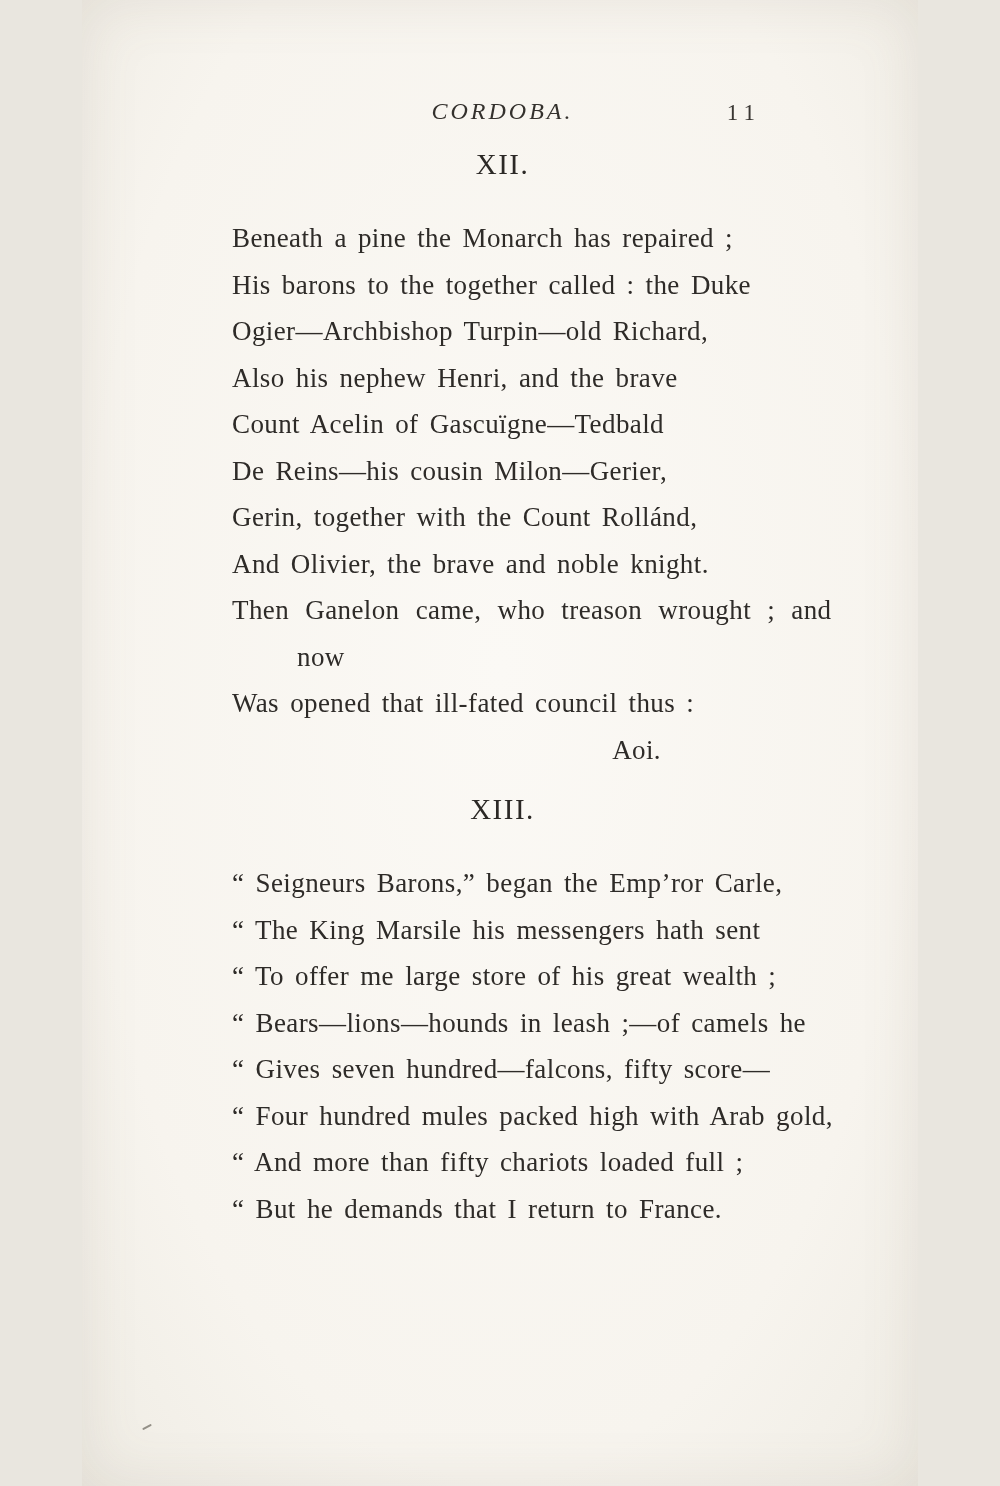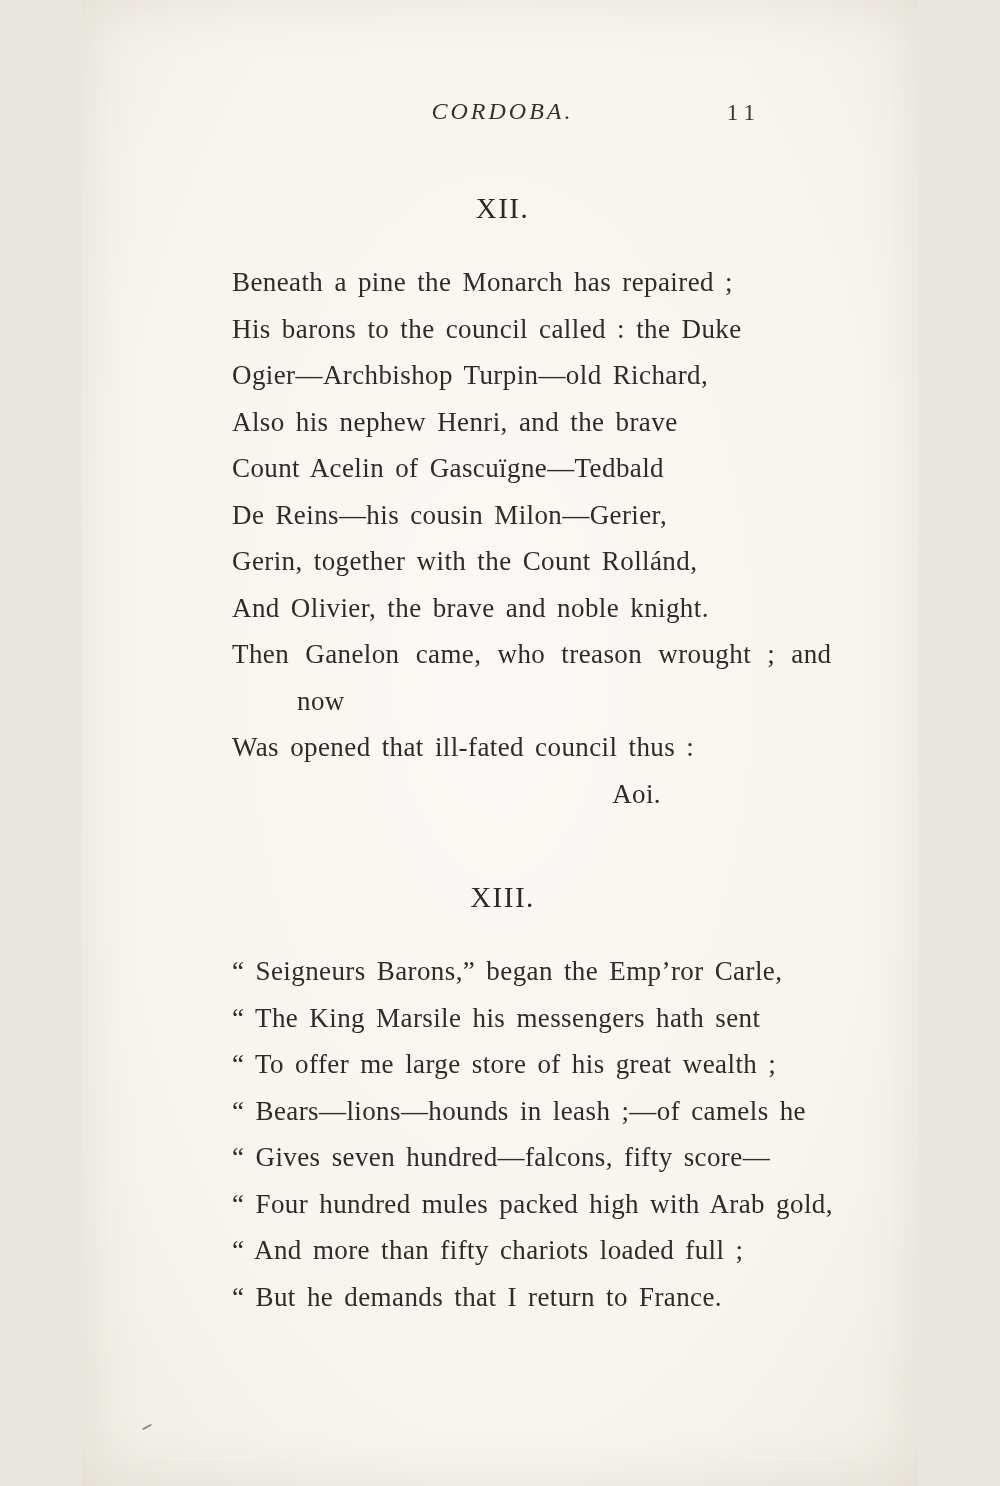--- a/index.html
+++ b/index.html
@@ -37,21 +37,21 @@
   }
   .page-number {
     position: absolute;
     right: 12px;
     top: 2px;
     font-size: 23px;
     letter-spacing: 6px;
     color: #3a3733;
   }
   .section-heading {
-    margin: 64px 0 0 0;
+    margin: 20px 0 0 0;
     text-align: center;
     font-weight: normal;
     font-size: 29px;
     letter-spacing: 1.5px;
     color: #2c2926;
   }
   .stanza {
     margin-top: 34px;
   }
   .stanza-xiii {
@@ -94,21 +94,21 @@
 
   <header class="page-header">
     <div class="running-title">CORDOBA.</div>
     <div class="page-number">11</div>
   </header>
 
   <section>
     <h2 class="section-heading">XII.</h2>
     <div class="stanza">
       <p class="line">Beneath a pine the Monarch has repaired ;</p>
-      <p class="line">His barons to the council called : the Duke</p>
+      <p class="line">His barons to the together called : the Duke</p>
       <p class="line">Ogier—Archbishop Turpin—old Richard,</p>
       <p class="line">Also his nephew Henri, and the brave</p>
       <p class="line">Count Acelin of Gascuïgne—Tedbald</p>
       <p class="line">De Reins—his cousin Milon—Gerier,</p>
       <p class="line">Gerin, together with the Count Rollánd,</p>
       <p class="line">And Olivier, the brave and noble knight.</p>
       <p class="line stretch">Then Ganelon came, who treason wrought ; and</p>
       <p class="line indent">now</p>
       <p class="line">Was opened that ill-fated council thus :</p>
       <p class="line aoi">Aoi.</p>

